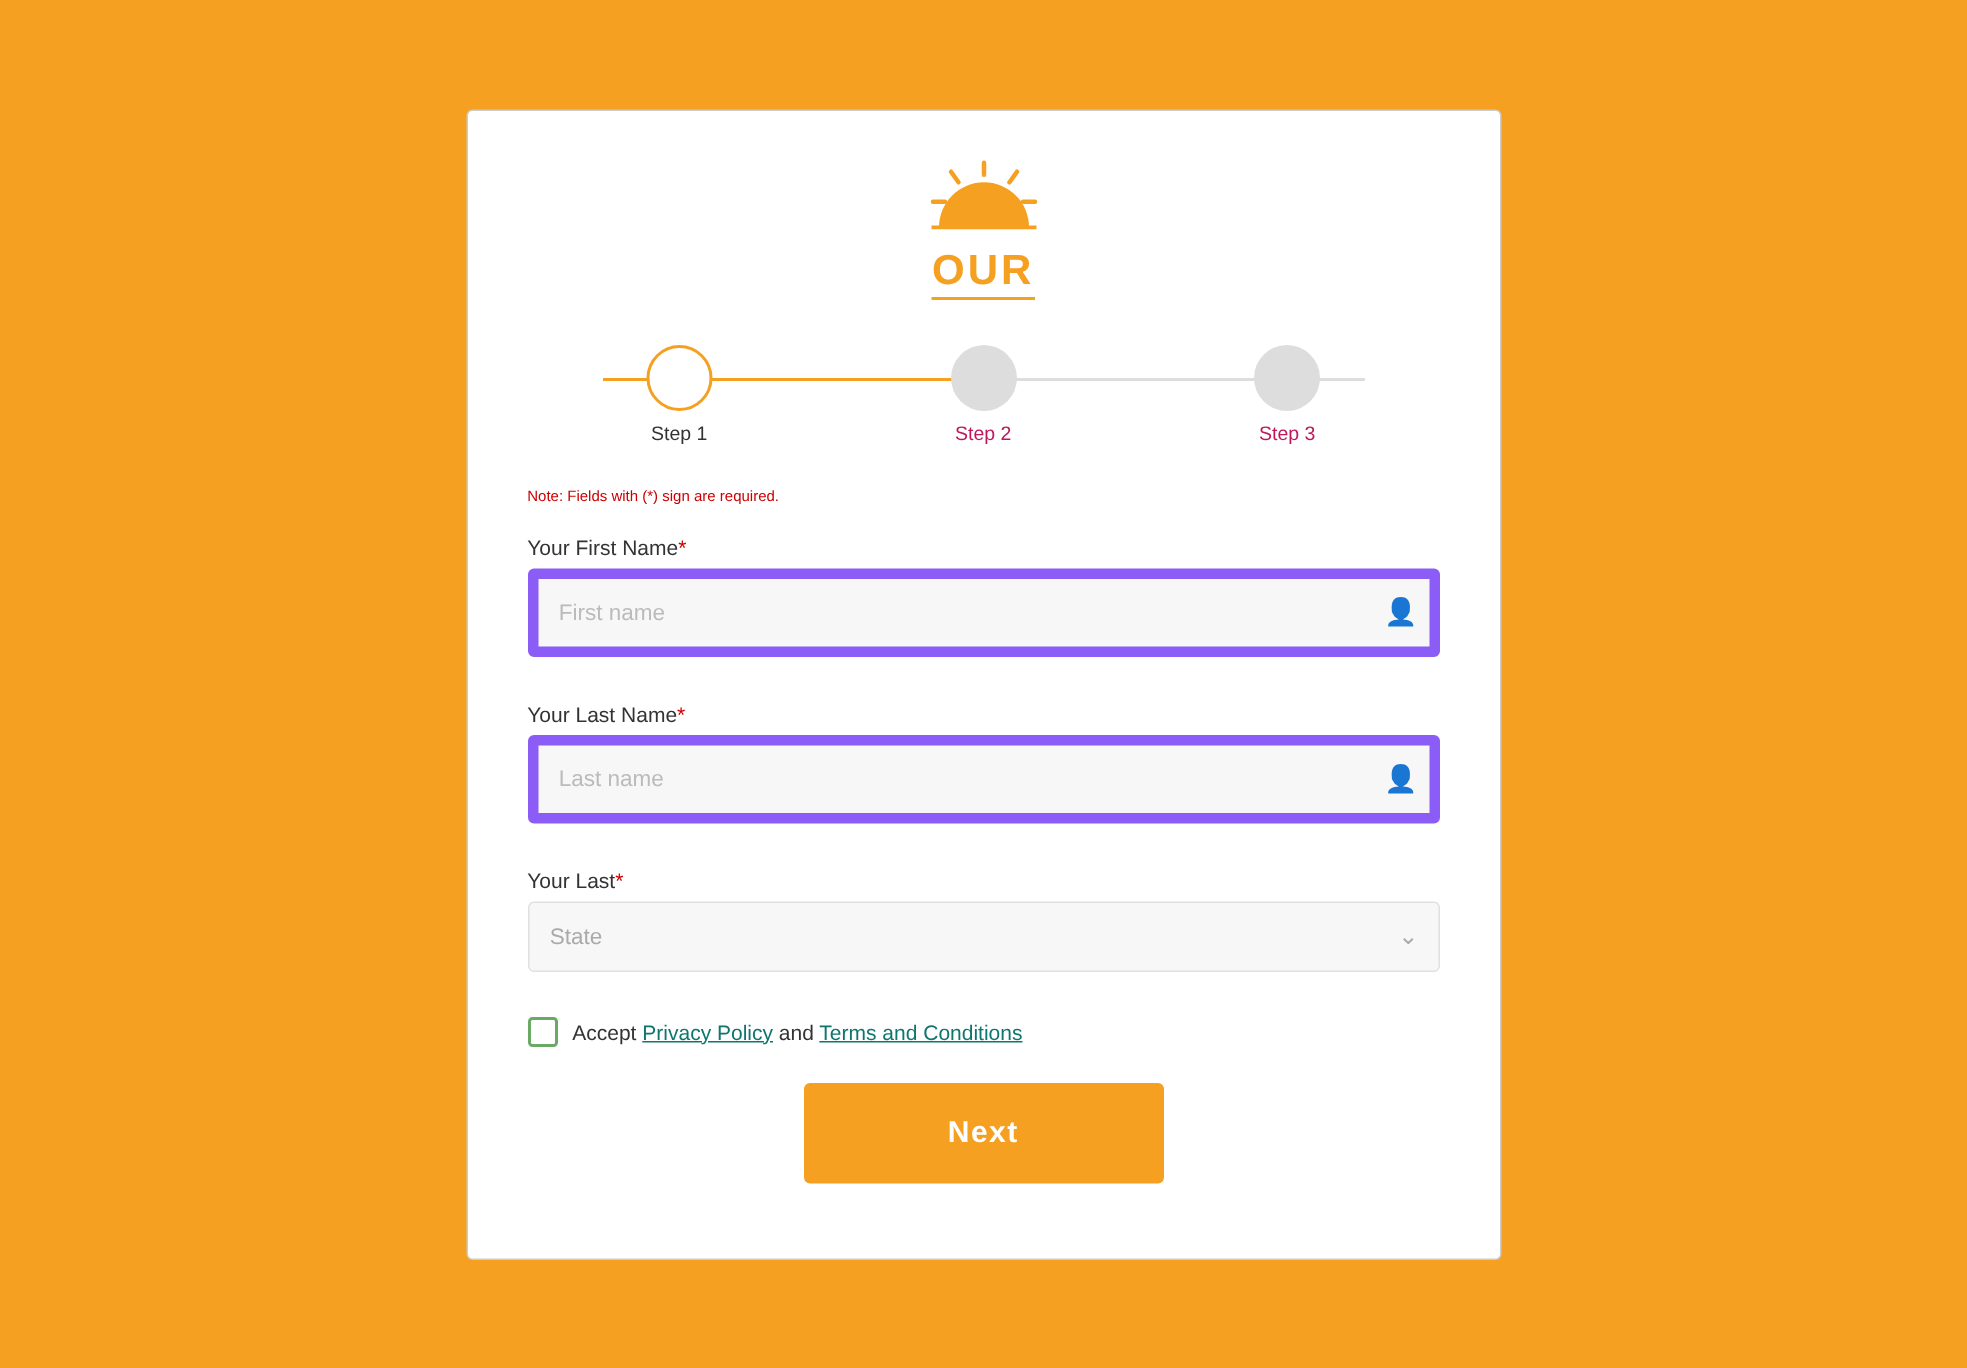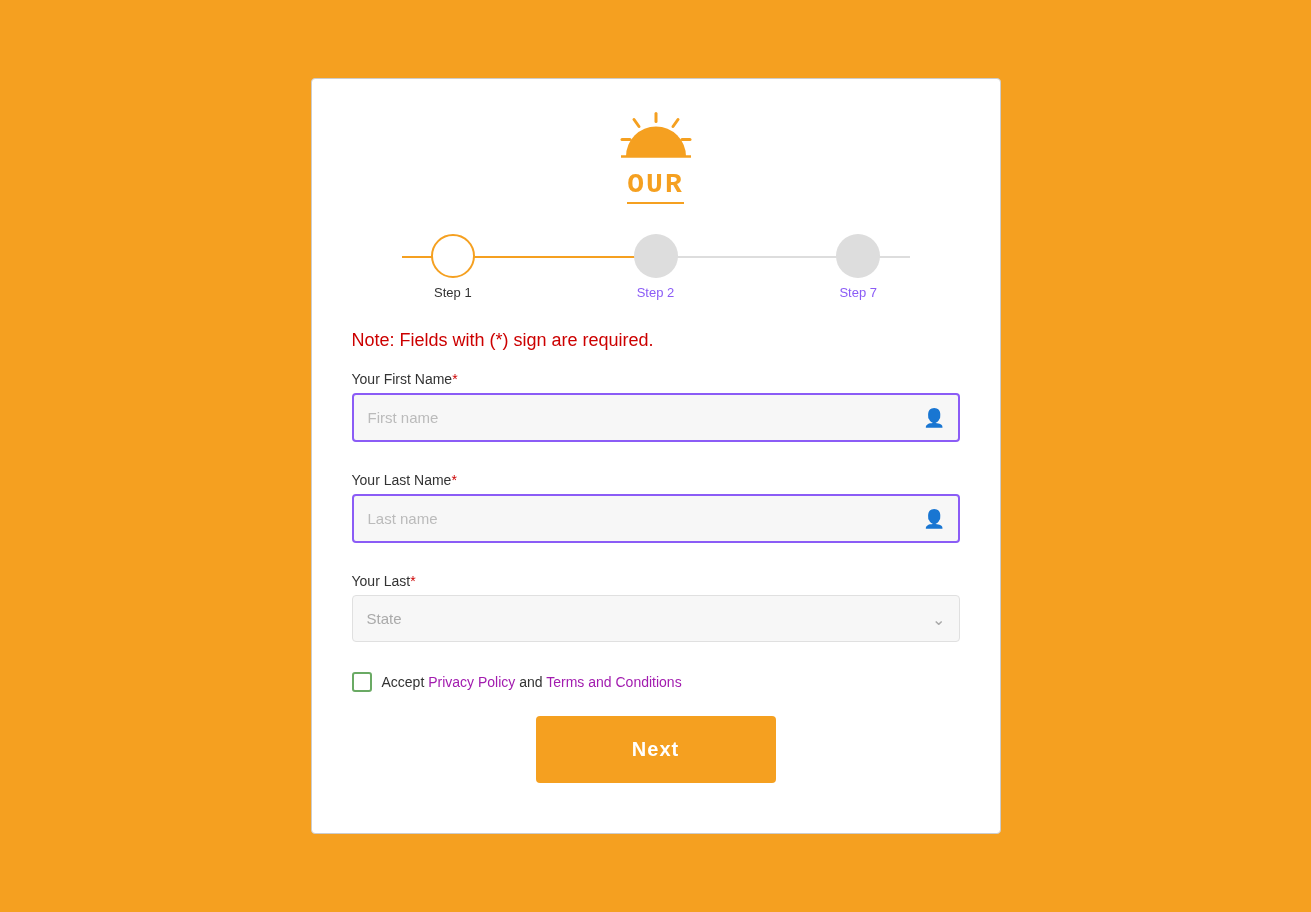--- a/index.html
+++ b/index.html
@@ -28,21 +28,20 @@
       width: 80px;
       height: 60px;
     }
     .logo-text {
       font-size: 28px;
       font-weight: bold;
       color: #F5A020;
       letter-spacing: 2px;
       border-bottom: 2px solid #F5A020;
       padding-bottom: 2px;
-      font-family: Liberation Mono, monospace;
     }
     .steps-bar {
       display: flex;
       align-items: flex-start;
       justify-content: center;
       margin-bottom: 30px;
       position: relative;
     }
     .steps-line {
       position: absolute;
@@ -82,46 +81,46 @@
     .step-circle.active {
       background: #fff;
       border: 2px solid #F5A020;
     }
     .step-label {
       margin-top: 7px;
       font-size: 13px;
       color: #333;
     }
     .step-label.inactive {
-      color: #8b5cf6;
+      color: #be185d;
     }
     .note {
       color: #cc0000;
-      font-size: 18px;
+      font-size: 10px;
       margin-bottom: 20px;
     }
     .field-group {
       margin-bottom: 30px;
     }
     .field-label {
       font-size: 14px;
       color: #333;
       margin-bottom: 6px;
       display: block;
     }
     .required-star {
       color: #cc0000;
     }
     .input-wrapper {
       position: relative;
     }
     .field-input {
       width: 100%;
       padding: 14px 40px 14px 14px;
-      border: 2px solid #8b5cf6;
+      border: 7px solid #8b5cf6;
       border-radius: 4px;
       background: #f7f7f7;
       font-size: 15px;
       color: #aaa;
       outline: none;
     }
     .field-input::placeholder {
       color: #bbb;
     }
     .input-icon {
@@ -167,21 +166,22 @@
       width: 20px;
       height: 20px;
       border: 2px solid #6aaa64;
       border-radius: 3px;
       margin-right: 10px;
       background: transparent;
       cursor: pointer;
       flex-shrink: 0;
     }
     .policy-link {
-      color: #a21caf;
+      color: #0f766e;
+      text-decoration: underline;
       cursor: pointer;
     }
     .next-btn {
       display: block;
       margin: 0 auto;
       background: #F5A020;
       color: #fff;
       border: none;
       border-radius: 4px;
       padding: 22px 0;
@@ -219,21 +219,21 @@
     <div class="step-item">
       <div class="step-circle active"></div>
       <span class="step-label">Step 1</span>
     </div>
     <div class="step-item">
       <div class="step-circle"></div>
       <span class="step-label inactive">Step 2</span>
     </div>
     <div class="step-item">
       <div class="step-circle"></div>
-      <span class="step-label inactive">Step 7</span>
+      <span class="step-label inactive">Step 3</span>
     </div>
   </div>
 
   <p class="note">Note: Fields with (*) sign are required.</p>
 
   <div class="field-group">
     <label class="field-label">
       <span>Your First Name</span><span class="required-star">*</span>
     </label>
     <div class="input-wrapper">

